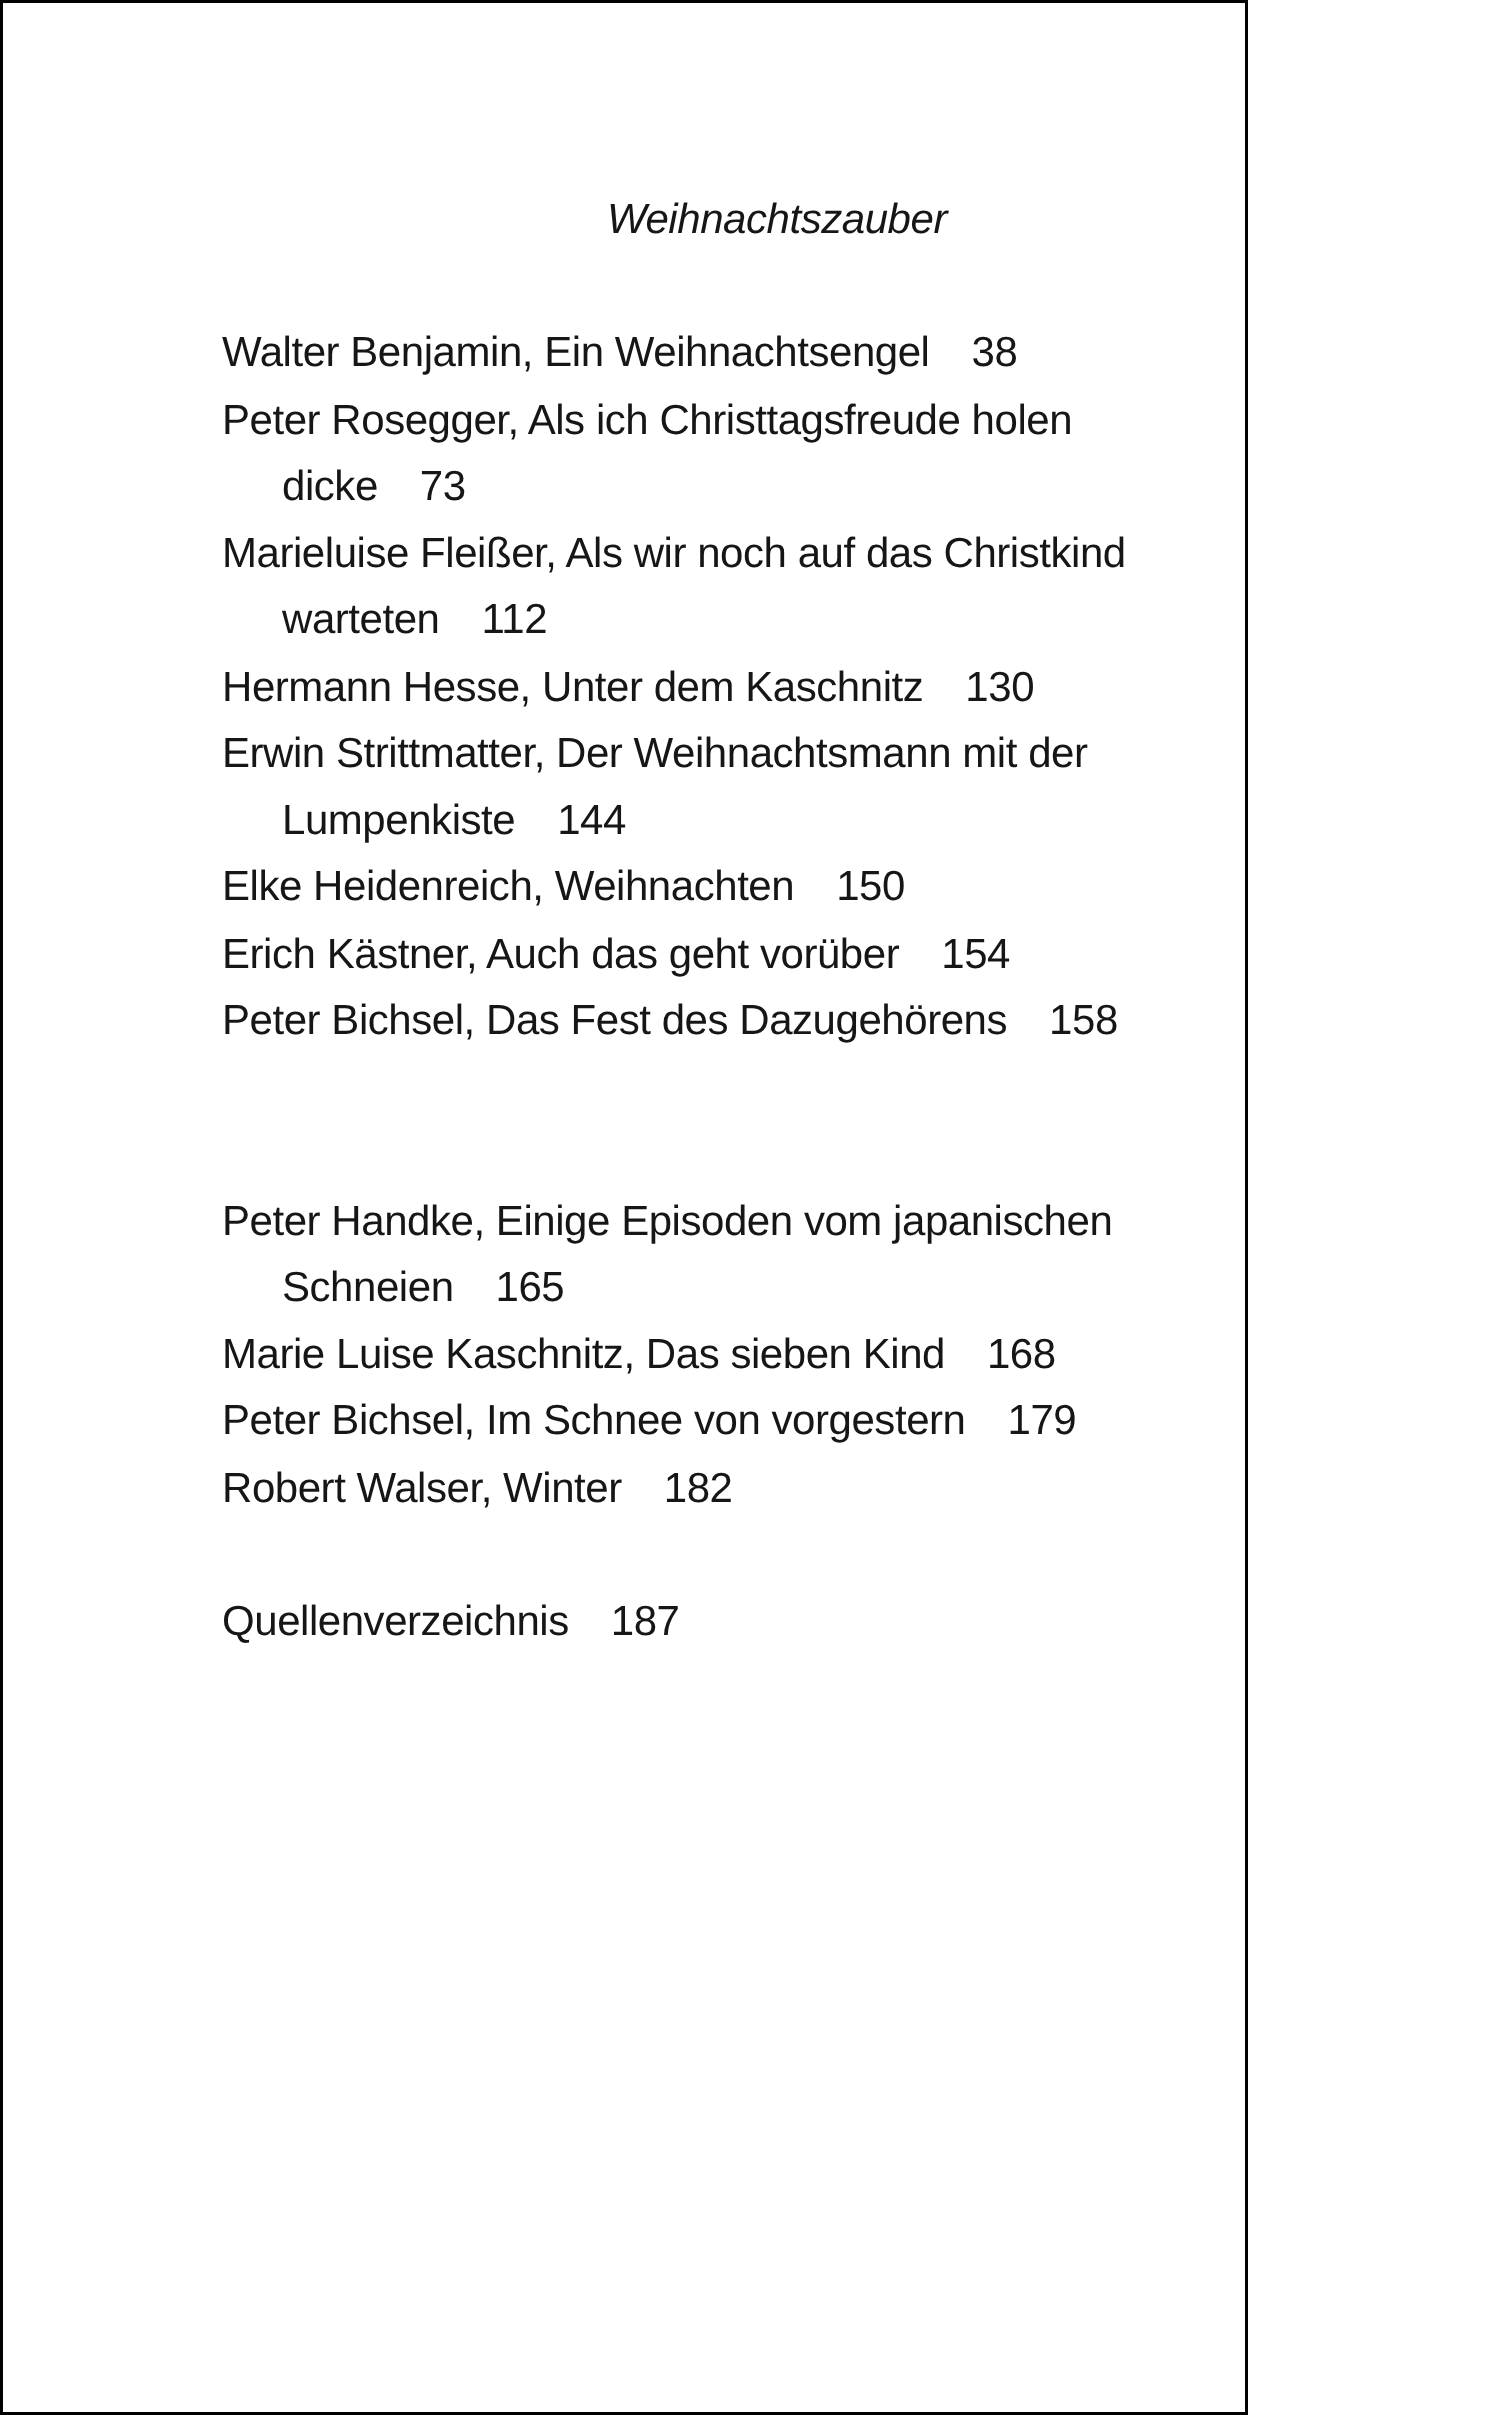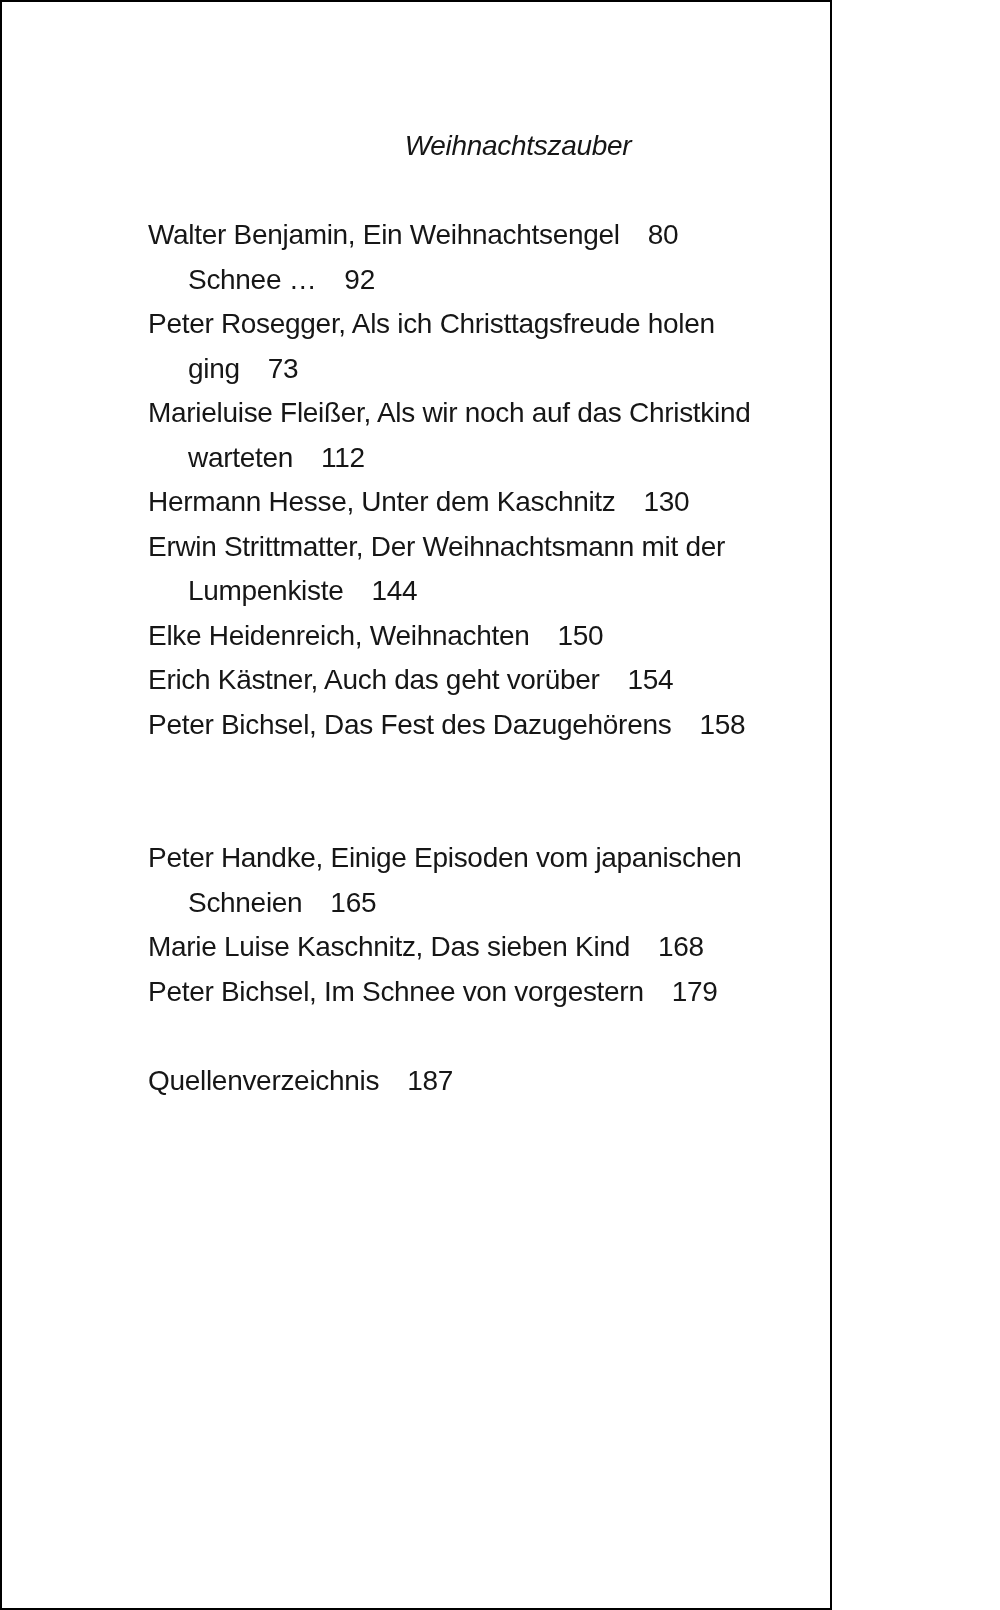--- a/index.html
+++ b/index.html
@@ -39,36 +39,36 @@
     font-feature-settings: "onum" 1;
   }
 </style>
 </head>
 <body>
 
 <div class="page">
   <div id="lines-host">
       <div class="line heading">Weihnachtszauber</div>
       <div class="line blank"></div>
-      <div class="line entry"><span>Walter Benjamin, Ein Weihnachtsengel</span><span class="pagenum">80</span></div>
-      <div class="line entry cont"><span>Schnee …</span><span class="pagenum">92</span></div>
+      <div class="line entry"><span>Walter Benjamin, Ein Weihnachtsengel</span><span class="pagenum">38</span></div>
       <div class="line entry"><span>Peter Rosegger, Als ich Christtagsfreude holen</span></div>
-      <div class="line entry cont"><span>ging</span><span class="pagenum">73</span></div>
+      <div class="line entry cont"><span>dicke</span><span class="pagenum">73</span></div>
       <div class="line entry"><span>Marieluise Fleißer, Als wir noch auf das Christkind</span></div>
       <div class="line entry cont"><span>warteten</span><span class="pagenum">112</span></div>
       <div class="line entry"><span>Hermann Hesse, Unter dem Kaschnitz</span><span class="pagenum">130</span></div>
       <div class="line entry"><span>Erwin Strittmatter, Der Weihnachtsmann mit der</span></div>
       <div class="line entry cont"><span>Lumpenkiste</span><span class="pagenum">144</span></div>
       <div class="line entry"><span>Elke Heidenreich, Weihnachten</span><span class="pagenum">150</span></div>
       <div class="line entry"><span>Erich Kästner, Auch das geht vorüber</span><span class="pagenum">154</span></div>
       <div class="line entry"><span>Peter Bichsel, Das Fest des Dazugehörens</span><span class="pagenum">158</span></div>
       <div class="line blank"></div>
       <div class="line blank"></div>
       <div class="line entry"><span>Peter Handke, Einige Episoden vom japanischen</span></div>
       <div class="line entry cont"><span>Schneien</span><span class="pagenum">165</span></div>
       <div class="line entry"><span>Marie Luise Kaschnitz, Das sieben Kind</span><span class="pagenum">168</span></div>
       <div class="line entry"><span>Peter Bichsel, Im Schnee von vorgestern</span><span class="pagenum">179</span></div>
+      <div class="line entry"><span>Robert Walser, Winter</span><span class="pagenum">182</span></div>
       <div class="line blank"></div>
     </div>
   <div class="line">
     <span>Quellenverzeichnis</span><span class="pagenum">187</span>
   </div>
 </div>
 
 </body></html>

